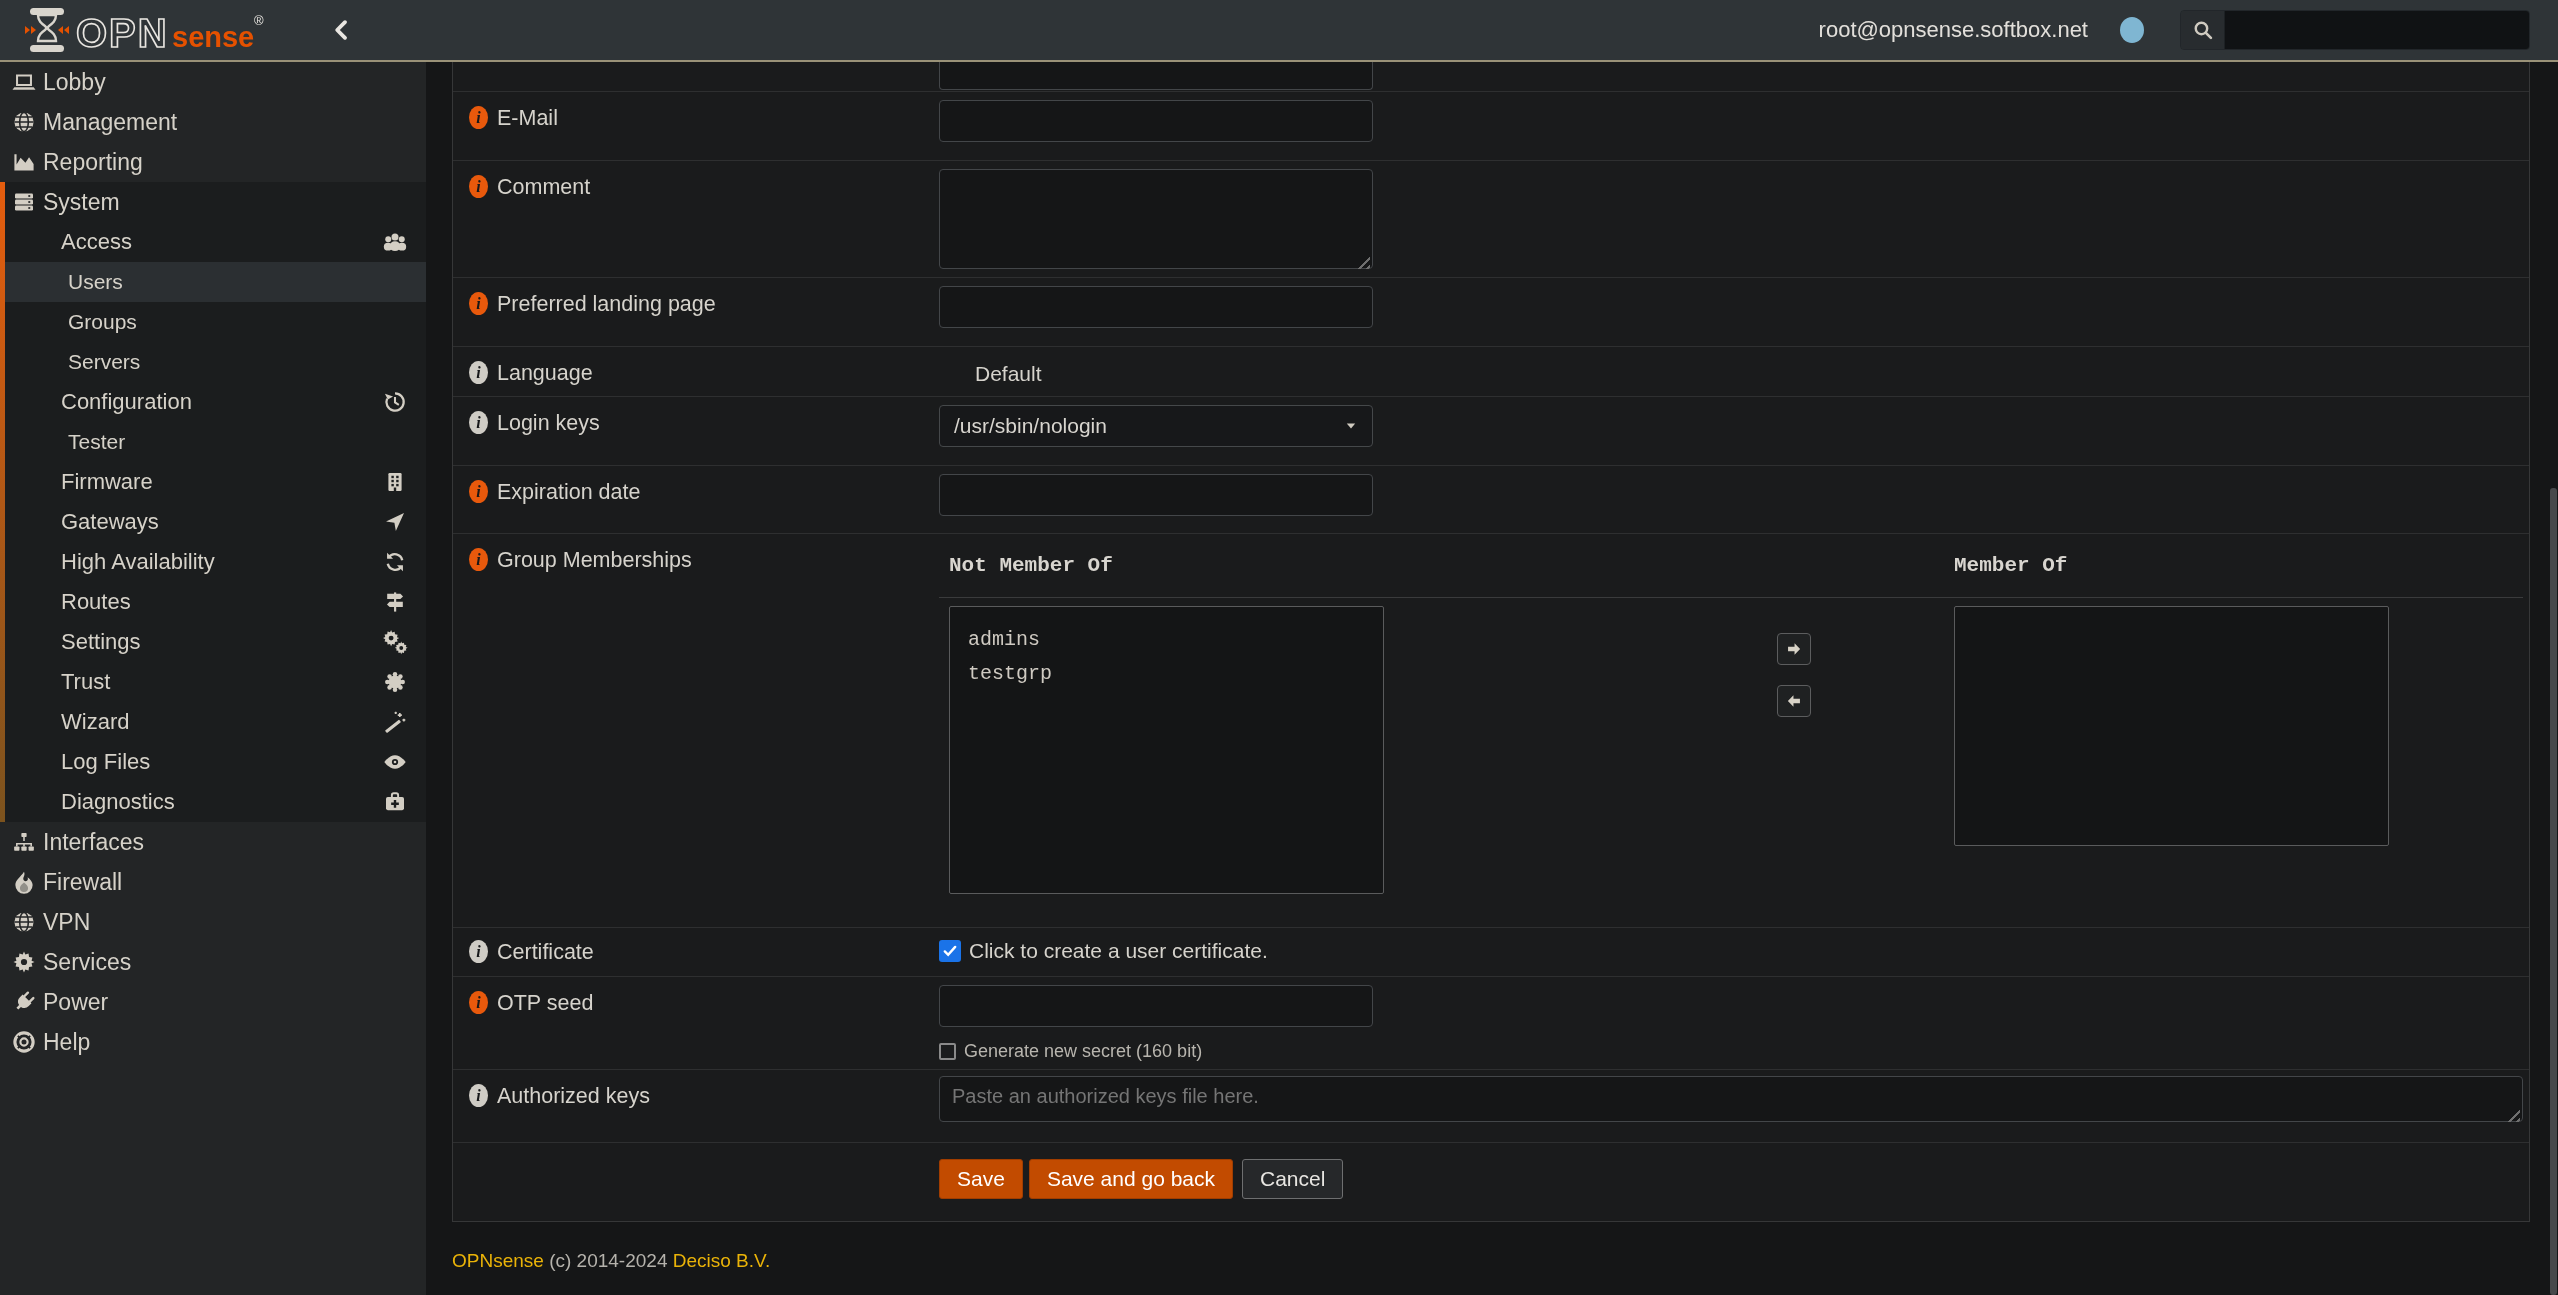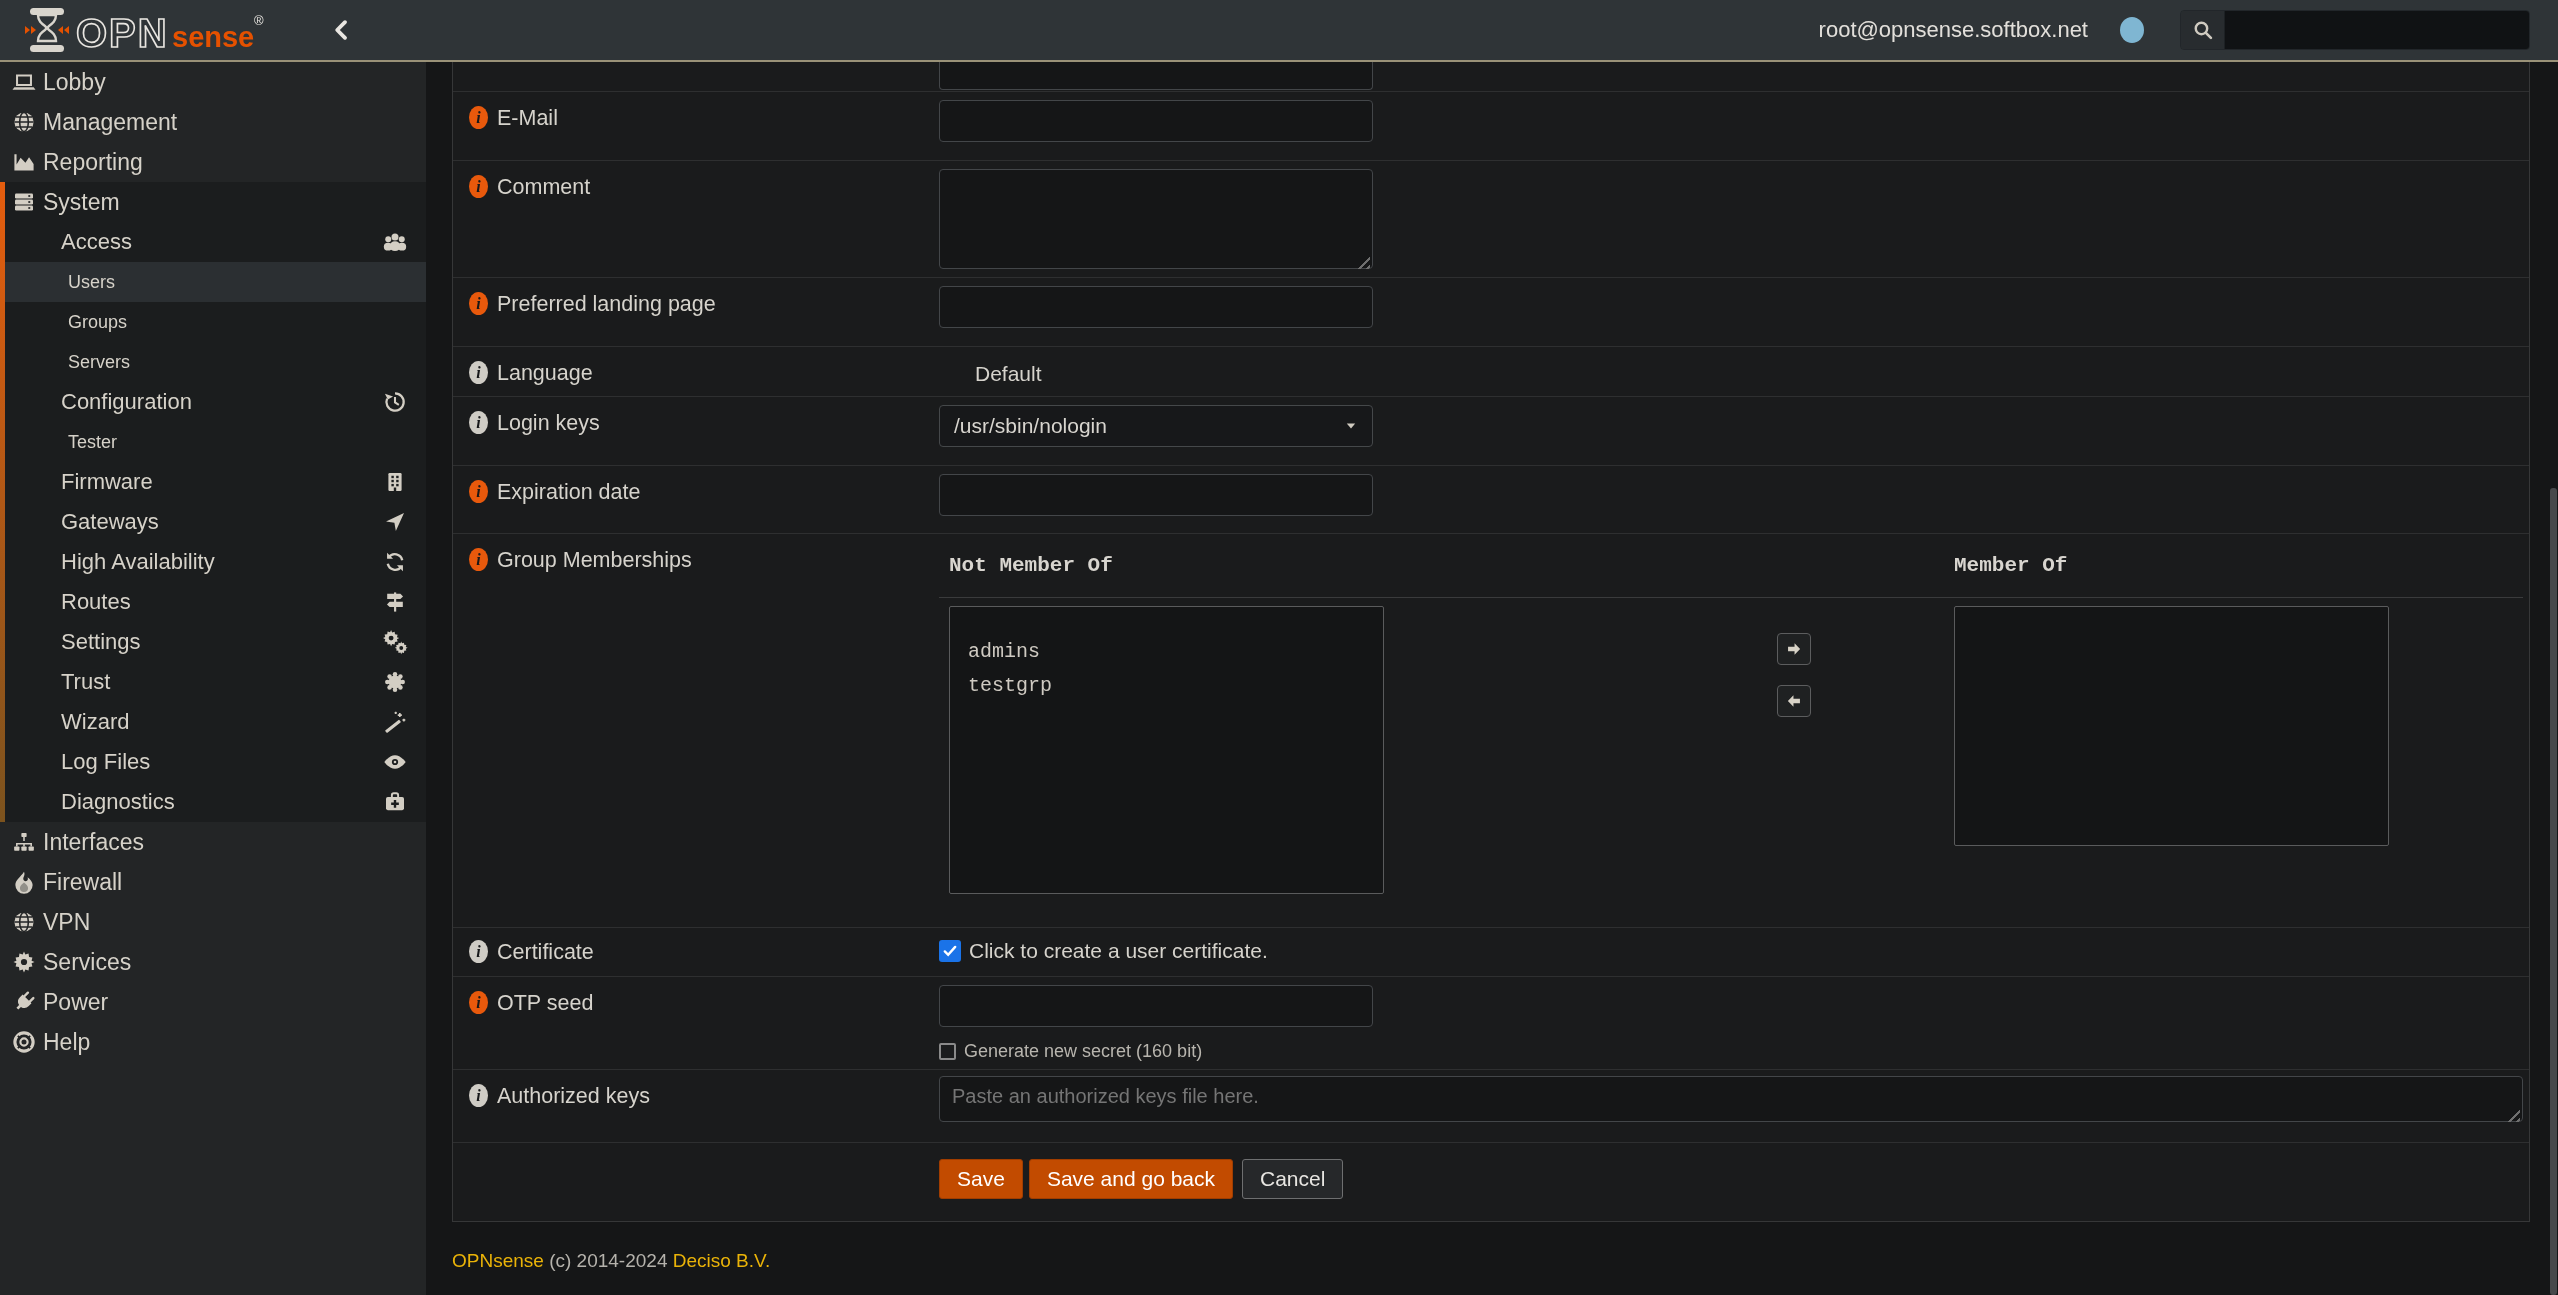--- a/index.html
+++ b/index.html
@@ -26,21 +26,21 @@
   
   .sidebar { position:absolute; left:0; top:62px; width:426px; bottom:0; background:#232526; }
   .snav-item { height:40px; display:flex; align-items:center; color:#d6d2c9; font-size:23px;
                cursor:pointer; position:relative; }
   .snav-item .licon { position:absolute; left:11px; width:26px; height:26px;
                       display:flex; align-items:center; justify-content:center; }
   .snav-item .ricon { position:absolute; right:18px; width:26px; height:26px;
                       display:flex; align-items:center; justify-content:center; }
   .lvl1 { padding-left:43px; }
   .lvl2 { padding-left:56px; font-size:22px; }
-  .lvl3 { padding-left:68px; font-size:18px; }
+  .lvl3 { padding-left:68px; font-size:21px; }
   .section-open { background:#1b1d1e; border-left:5px solid;
                   border-image:linear-gradient(#e55d0e,#7c531e) 1; }
   .section-open .snav-item.lvl1 { padding-left:38px; }
   .section-open .snav-item .licon { left:6px; }
   .section-open .lvl2 { }
   .section-open .lvl3 { padding-left:63px; }
   .snav-item.active { background:#2b2f32; }
   .sicon svg { display:block; }
 
   
@@ -75,21 +75,21 @@
   .selectbox { width:434px; height:42px; background:#17181a; border:1px solid #45484a;
                border-radius:4px; display:flex; align-items:center; justify-content:space-between;
                padding:0 14px; cursor:pointer; }
   .selectbox .selval { color:#d8d5cf; font-size:21px; }
 
   
   .gm-table { position:relative; width:1584px; height:382px; }
   .gm-head { position:absolute; top:20px; color:#d8d5cf; font-size:21px; font-weight:bold; }
   .gm-hr { position:absolute; left:0; right:0; top:63px; border-top:1px solid #3a3b3c; }
   .listbox { position:absolute; background:#141516; border:1px solid #5a5b5c; border-radius:2px;
-             padding:28px 0; overflow:auto; }
+             padding:16px 0; overflow:auto; }
   .lb-item { color:#cfcac2; font-size:20px; padding:3px 18px; line-height:28px; cursor:pointer; }
   .xfer-btn { position:absolute; left:838px; width:34px; height:32px; background:#1f2122;
               border:1px solid #5c5d5e; border-radius:4px; display:flex; align-items:center;
               justify-content:center; cursor:pointer; }
 
   
   .cb { width:22px; height:22px; border-radius:3px; display:inline-flex; align-items:center;
         justify-content:center; cursor:pointer; flex:0 0 22px; }
   .cb-checked { background:#1a73e8; }
   .cb-empty { background:#1b1c1d; border:2px solid #8a8a8a; }

